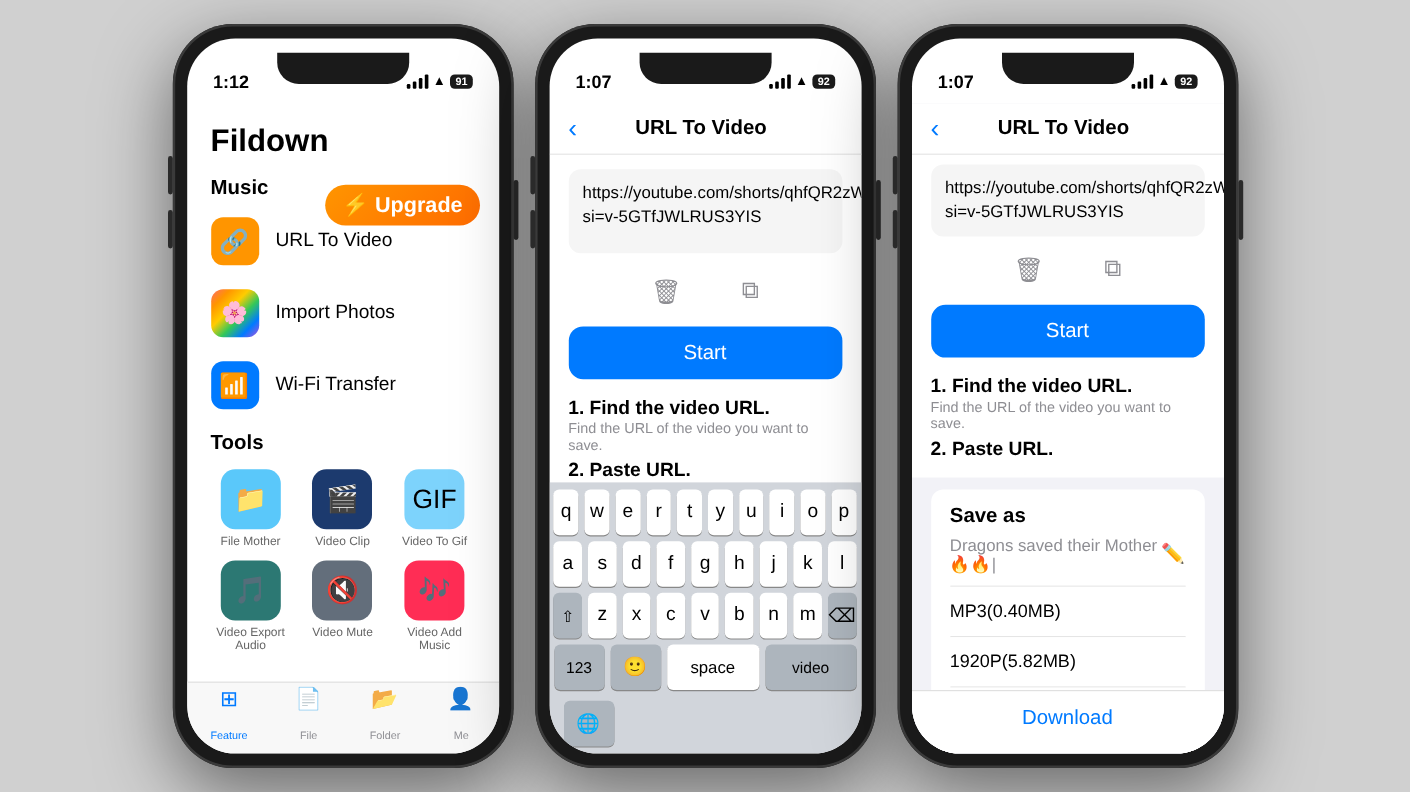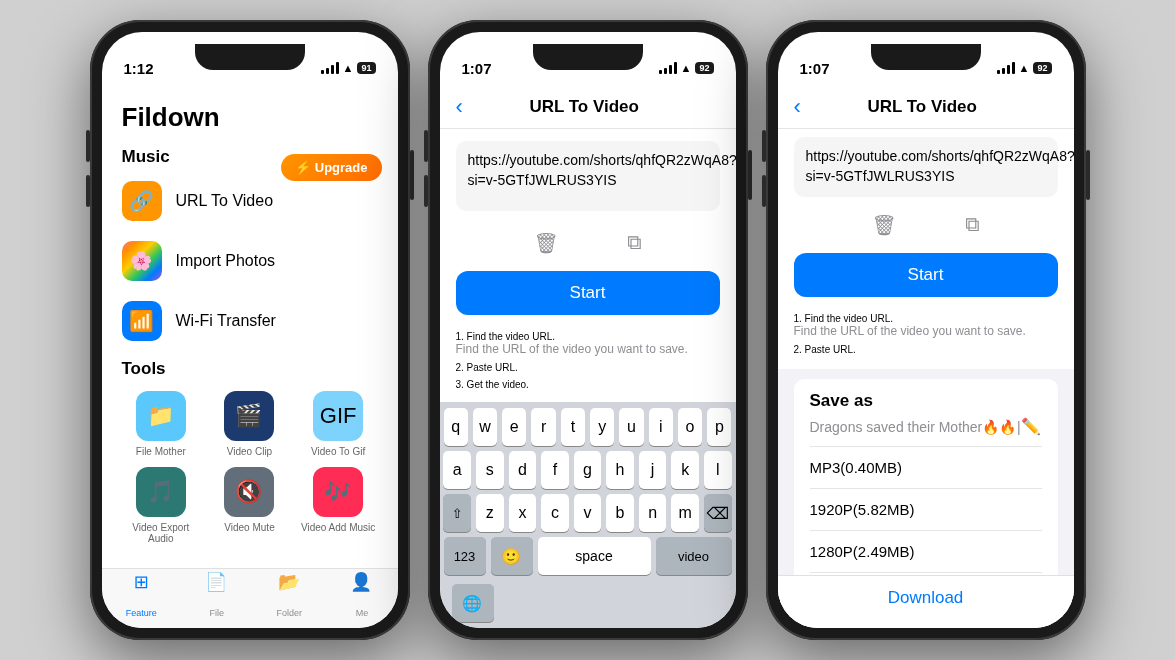--- a/index.html
+++ b/index.html
@@ -14,21 +14,21 @@
       overflow: hidden;
     }
     .phones-container {
       display: flex;
       gap: 18px;
       align-items: center;
       padding: 20px;
     }
     .phone-wrapper {
       position: relative;
-      width: 320px;
+      width: 284px;
       height: 620px;
     }
     .phone-body {
       position: absolute;
       top: 0; left: 0; right: 0; bottom: 0;
       background: #1a1a1a;
       border-radius: 50px;
       box-shadow: 0 20px 60px rgba(0,0,0,0.5), inset 0 0 0 2px #3a3a3a;
     }
     .phone-screen {
@@ -110,21 +110,21 @@
       font-weight: 700;
       color: #000;
       padding: 10px 20px 6px;
     }
     .p1-upgrade-btn {
       position: absolute;
       top: 68px;
       right: 16px;
       background: linear-gradient(135deg, #ff9500, #ff6b00);
       color: #fff;
-      font-size: 13px;
+      font-size: 18px;
       font-weight: 600;
       padding: 6px 14px;
       border-radius: 20px;
       border: none;
     }
     .section-header {
       font-size: 17px;
       font-weight: 700;
       color: #000;
       padding: 8px 20px 4px;
@@ -256,22 +256,22 @@
       font-size: 17px;
       font-weight: 500;
     }
     .instructions {
       padding: 8px 16px;
     }
     .instruction-step {
       margin-bottom: 6px;
     }
     .step-title {
-      font-size: 10px;
-      font-weight: 400;
+      font-size: 16px;
+      font-weight: 700;
       color: #000;
     }
     .step-desc {
       font-size: 12px;
       color: #8e8e93;
     }
     .url-cursor-text {
       padding: 0 16px 4px;
       font-size: 13px;
       color: #000;

